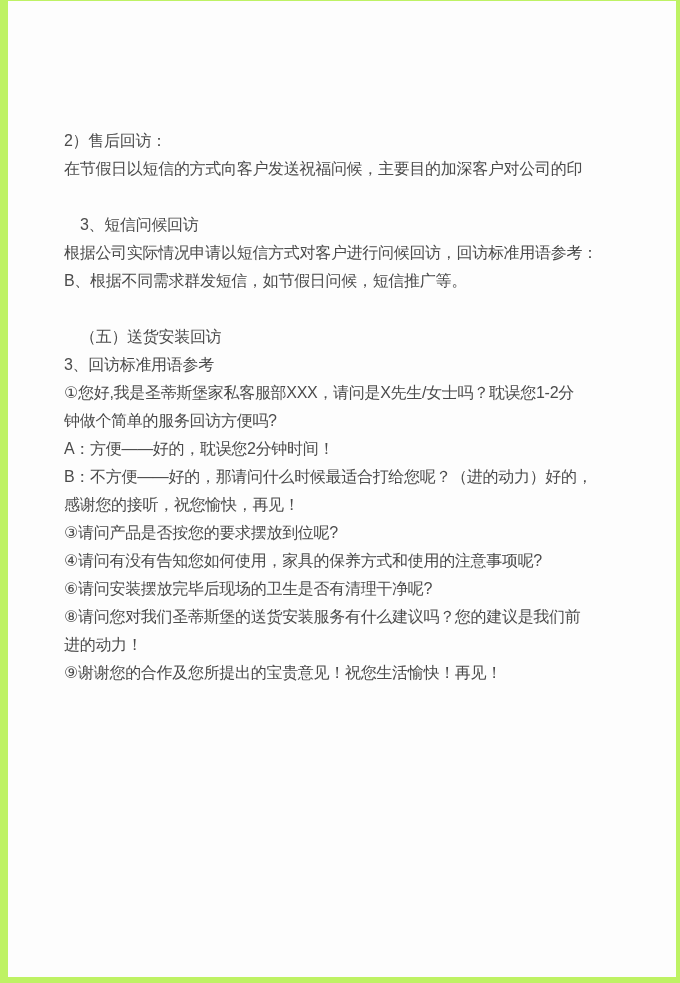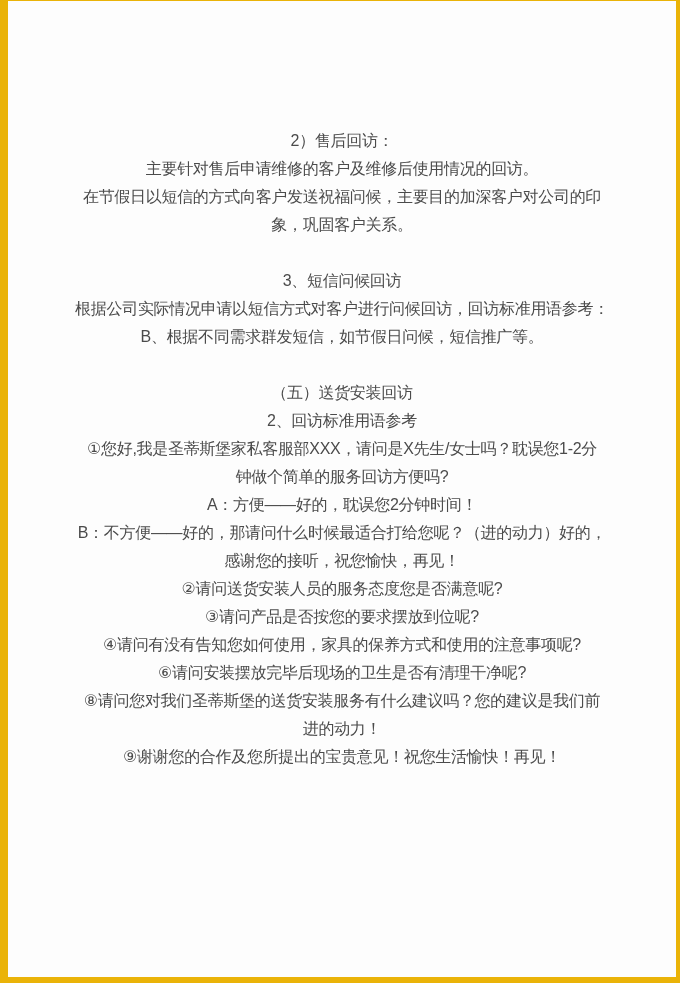--- a/index.html
+++ b/index.html
@@ -32,43 +32,41 @@
     letter-spacing: -0.3px;
   }
   .doc-line {
     height: 28px;
     line-height: 28px;
     white-space: nowrap;
     overflow: visible;
   }
   .doc-line.gap {
     margin-top: 28px;
+    margin-left: 16px;
   }
 </style>
 </head>
 <body>
 
-<div class="viewport" style="background: #eab308; text-align: center;">
+<div class="viewport" style="background: #bef264;">
   <div class="paper" style="background: rgb(253, 253, 253);">
     <div class="doc-content" style="color: rgb(75, 75, 75);">
         <div class="doc-line">2）售后回访：</div>
-        <div class="doc-line">主要针对售后申请维修的客户及维修后使用情况的回访。</div>
         <div class="doc-line">在节假日以短信的方式向客户发送祝福问候，主要目的加深客户对公司的印</div>
-        <div class="doc-line">象，巩固客户关系。</div>
         <div class="doc-line gap">3、短信问候回访</div>
         <div class="doc-line">根据公司实际情况申请以短信方式对客户进行问候回访，回访标准用语参考：</div>
         <div class="doc-line">B、根据不同需求群发短信，如节假日问候，短信推广等。</div>
         <div class="doc-line gap">（五）送货安装回访</div>
-        <div class="doc-line">2、回访标准用语参考</div>
+        <div class="doc-line">3、回访标准用语参考</div>
         <div class="doc-line">①您好,我是圣蒂斯堡家私客服部XXX，请问是X先生/女士吗？耽误您1-2分</div>
         <div class="doc-line">钟做个简单的服务回访方便吗?</div>
         <div class="doc-line">A：方便——好的，耽误您2分钟时间！</div>
         <div class="doc-line">B：不方便——好的，那请问什么时候最适合打给您呢？（进的动力）好的，</div>
         <div class="doc-line">感谢您的接听，祝您愉快，再见！</div>
-        <div class="doc-line">②请问送货安装人员的服务态度您是否满意呢?</div>
         <div class="doc-line">③请问产品是否按您的要求摆放到位呢?</div>
         <div class="doc-line">④请问有没有告知您如何使用，家具的保养方式和使用的注意事项呢?</div>
         <div class="doc-line">⑥请问安装摆放完毕后现场的卫生是否有清理干净呢?</div>
         <div class="doc-line">⑧请问您对我们圣蒂斯堡的送货安装服务有什么建议吗？您的建议是我们前</div>
         <div class="doc-line">进的动力！</div>
         <div class="doc-line">⑨谢谢您的合作及您所提出的宝贵意见！祝您生活愉快！再见！</div>
       </div>
   </div>
 </div>
 

